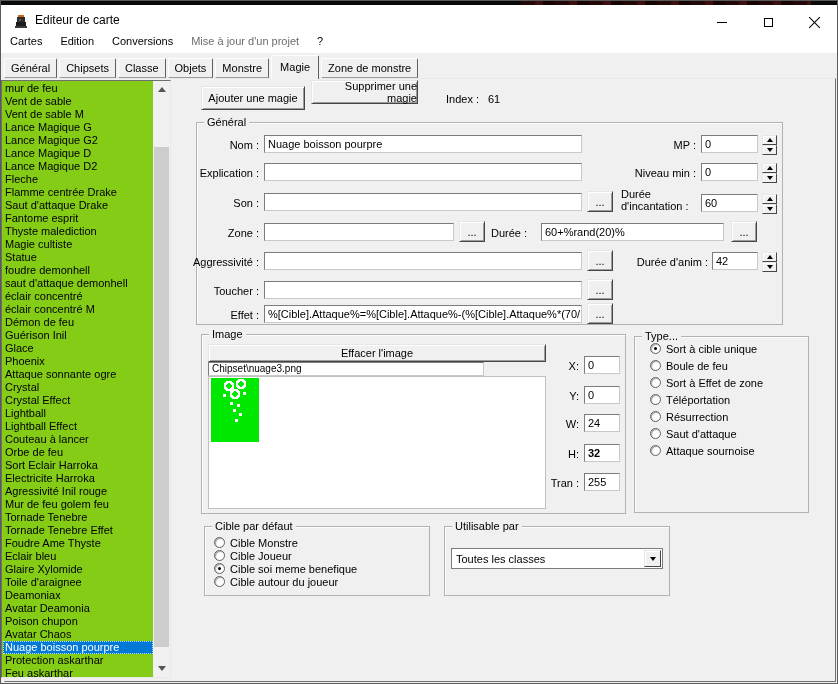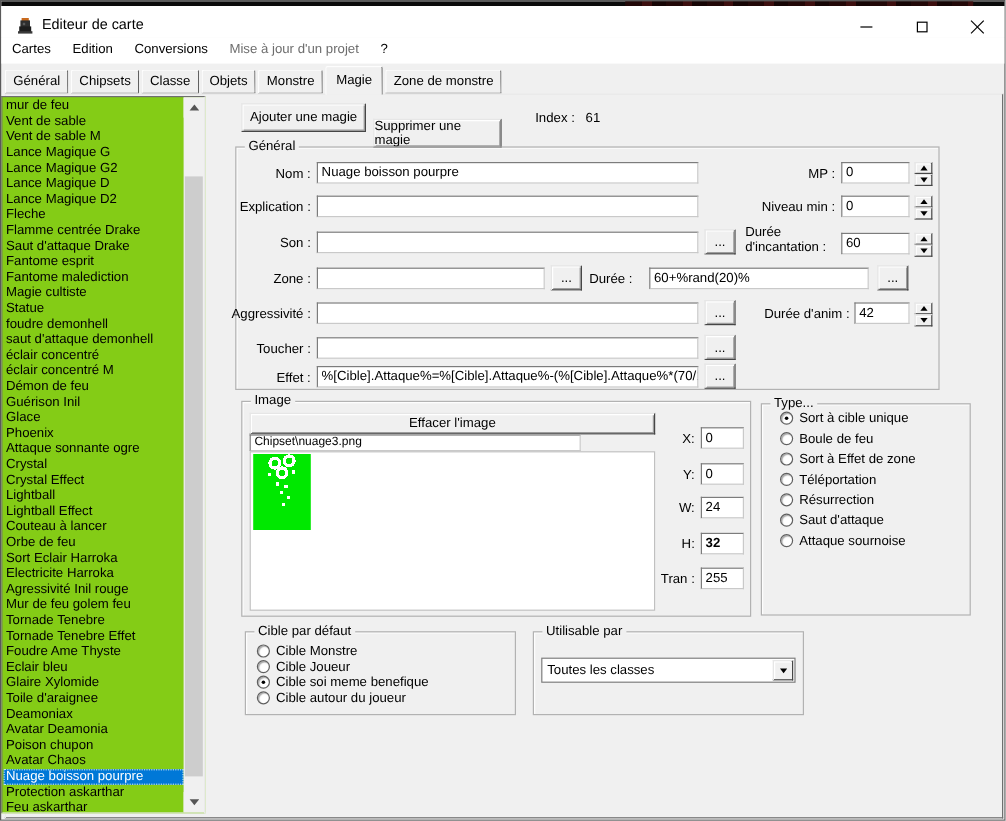--- a/index.html
+++ b/index.html
@@ -132,21 +132,21 @@
         <div class="list-item">Vent de sable</div>
         <div class="list-item">Vent de sable M</div>
         <div class="list-item">Lance Magique G</div>
         <div class="list-item">Lance Magique G2</div>
         <div class="list-item">Lance Magique D</div>
         <div class="list-item">Lance Magique D2</div>
         <div class="list-item">Fleche</div>
         <div class="list-item">Flamme centrée Drake</div>
         <div class="list-item">Saut d'attaque Drake</div>
         <div class="list-item">Fantome esprit</div>
-        <div class="list-item">Fantome malediction</div>
+        <div class="list-item">Thyste malediction</div>
         <div class="list-item">Magie cultiste</div>
         <div class="list-item">Statue</div>
         <div class="list-item">foudre demonhell</div>
         <div class="list-item">saut d'attaque demonhell</div>
         <div class="list-item">éclair concentré</div>
         <div class="list-item">éclair concentré M</div>
         <div class="list-item">Démon de feu</div>
         <div class="list-item">Guérison Inil</div>
         <div class="list-item">Glace</div>
         <div class="list-item">Phoenix</div>
@@ -182,21 +182,21 @@
       <div class="sb-thumb"></div>
       <div class="sb-btn sb-down">
           <span class="tri-down"></span>
         </div>
     </div>
   </div>
 
   <div class="btn3d" style="left:200px;top:85px;width:104px;height:24px;">
       <span>Ajouter une magie</span>
     </div>
-  <div class="btn3d" style="left:310px;top:98px;width:107px;height:24px;">
+  <div class="btn3d" style="left:310px;top:79px;width:107px;height:24px;text-align:right;">
       <span>Supprimer une magie</span>
     </div>
   <span class="idx" style="left:445px;top:92px;">Index :</span>
   <span class="idx" style="left:487px;top:92px;">61</span>
 
   <div class="grp" style="left:195px;top:121px;width:587px;height:203px;">
     <span class="grp-title">Général</span>
   </div>
 
   <div class="lbl r" style="left:190px;top:138px;width:68px;">Nom :</div>

